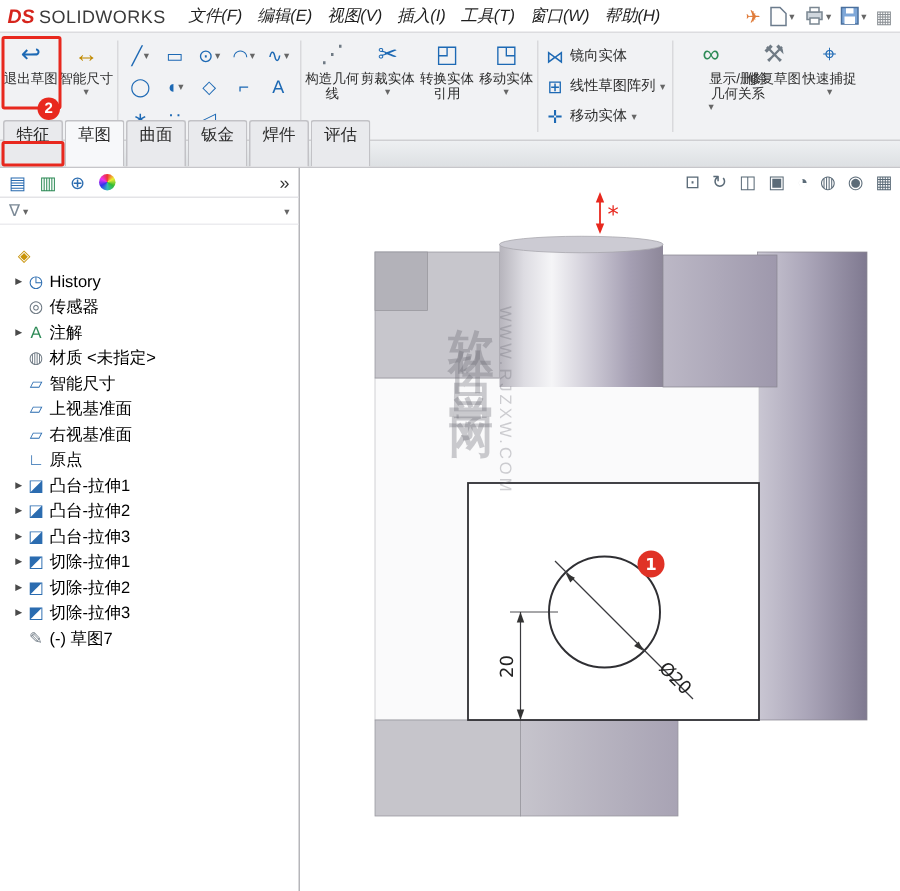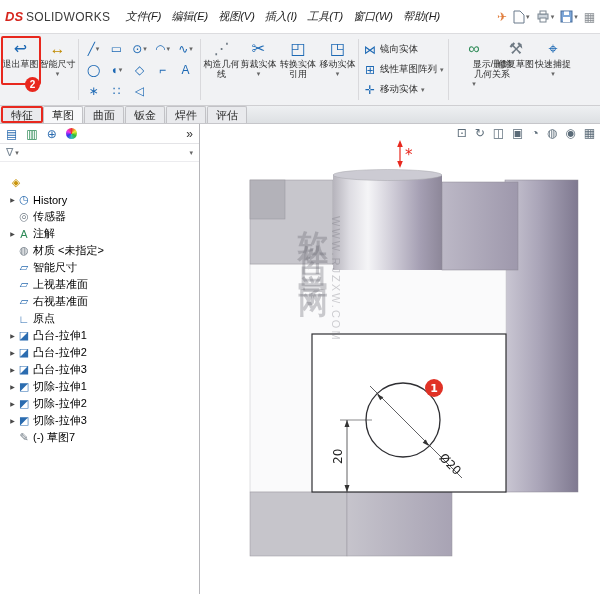--- a/index.html
+++ b/index.html
@@ -1,20 +1,20 @@
 <!DOCTYPE html>
 <html><head>
 <meta charset="utf-8">
 <style>
   *{box-sizing:border-box;margin:0;padding:0;}
   html,body{width:600px;height:594px;overflow:hidden;}
   body{font-family:"Liberation Sans","DejaVu Sans",sans-serif;background:#fff;position:relative;}
 
   
-  .menubar{height:34px;display:flex;align-items:center;padding:0 5px;border-bottom:1px solid #dcdcdf;background:#fff;}
+  .menubar{height:22px;display:flex;align-items:center;padding:0 5px;border-bottom:1px solid #dcdcdf;background:#fff;}
   .logo{display:flex;align-items:baseline;gap:3px;margin-right:10px;}
   .logo .mark{color:#d6251d;font-weight:bold;font-style:italic;font-size:13px;}
   .logo .txt{color:#3a3a3a;font-weight:normal;font-size:12px;letter-spacing:.3px;}
   .menu{font-size:11px;color:#1f1f1f;padding:2px 5px;cursor:default;font-style:italic;}
   .qbar{margin-left:auto;display:flex;align-items:center;gap:6px;}
   .qbtn{display:flex;align-items:center;gap:1px;}
   .car{font-size:7px;color:#666;}
   .gi-launch{color:#e07b39;font-size:12px;}
   .gi-grid{color:#8a8f94;font-size:12px;}
 
@@ -30,21 +30,21 @@
   .rsep{width:1px;background:#d9d9dc;margin:3px 2px;}
   .rstack{display:flex;flex-direction:column;justify-content:center;margin:0 2px;}
   .srow{display:flex;align-items:center;gap:3px;height:20px;font-size:9.5px;color:#2d2d2d;white-space:nowrap;}
   .srow .gi{width:14px;font-size:12px;color:#1d69b4;text-align:center;}
 
   .anno-box{position:absolute;border:2px solid #e8281e;border-radius:2px;z-index:9;pointer-events:none;}
   .badge{position:absolute;width:15px;height:15px;border-radius:50%;background:#e8281e;color:#fff;font-size:10px;font-weight:bold;display:flex;align-items:center;justify-content:center;z-index:10;}
 
   
   .tabbar{height:18px;background:linear-gradient(#eef0f2,#dde0e3);border-bottom:1px solid #c6c6ca;display:flex;align-items:flex-end;padding-left:2px;position:relative;}
-  .tab{font-size:11px;color:#2c2c2c;height:17px;padding:1px 8px 0;border:1px solid #c2c2c6;border-bottom:none;background:#e9eaed;margin-right:1px;border-radius:2px 2px 0 0;white-space:nowrap;}
+  .tab{font-size:11px;color:#2c2c2c;height:31px;padding:1px 8px 0;border:1px solid #c2c2c6;border-bottom:none;background:#e9eaed;margin-right:1px;border-radius:2px 2px 0 0;white-space:nowrap;}
   .tab.active{background:#f7f8fa;}
 
   
   .main{display:flex;height:482px;}
   .tree{width:200px;border-right:1px solid #b6b6ba;display:flex;flex-direction:column;background:#fff;flex:none;}
   .ptool{height:20px;display:flex;align-items:center;gap:9px;padding:0 6px;border-bottom:1px solid #e4e4e7;font-size:12px;}
   .pfil{height:18px;display:flex;align-items:center;gap:2px;padding:0 6px;border-bottom:1px solid #ececef;font-size:11px;color:#7c8a97;}
   .titems{padding-top:12px;}
   .trow{height:17px;display:flex;align-items:center;font-size:11px;color:#000;white-space:nowrap;}
   .trow.ind{padding-left:8px;}

